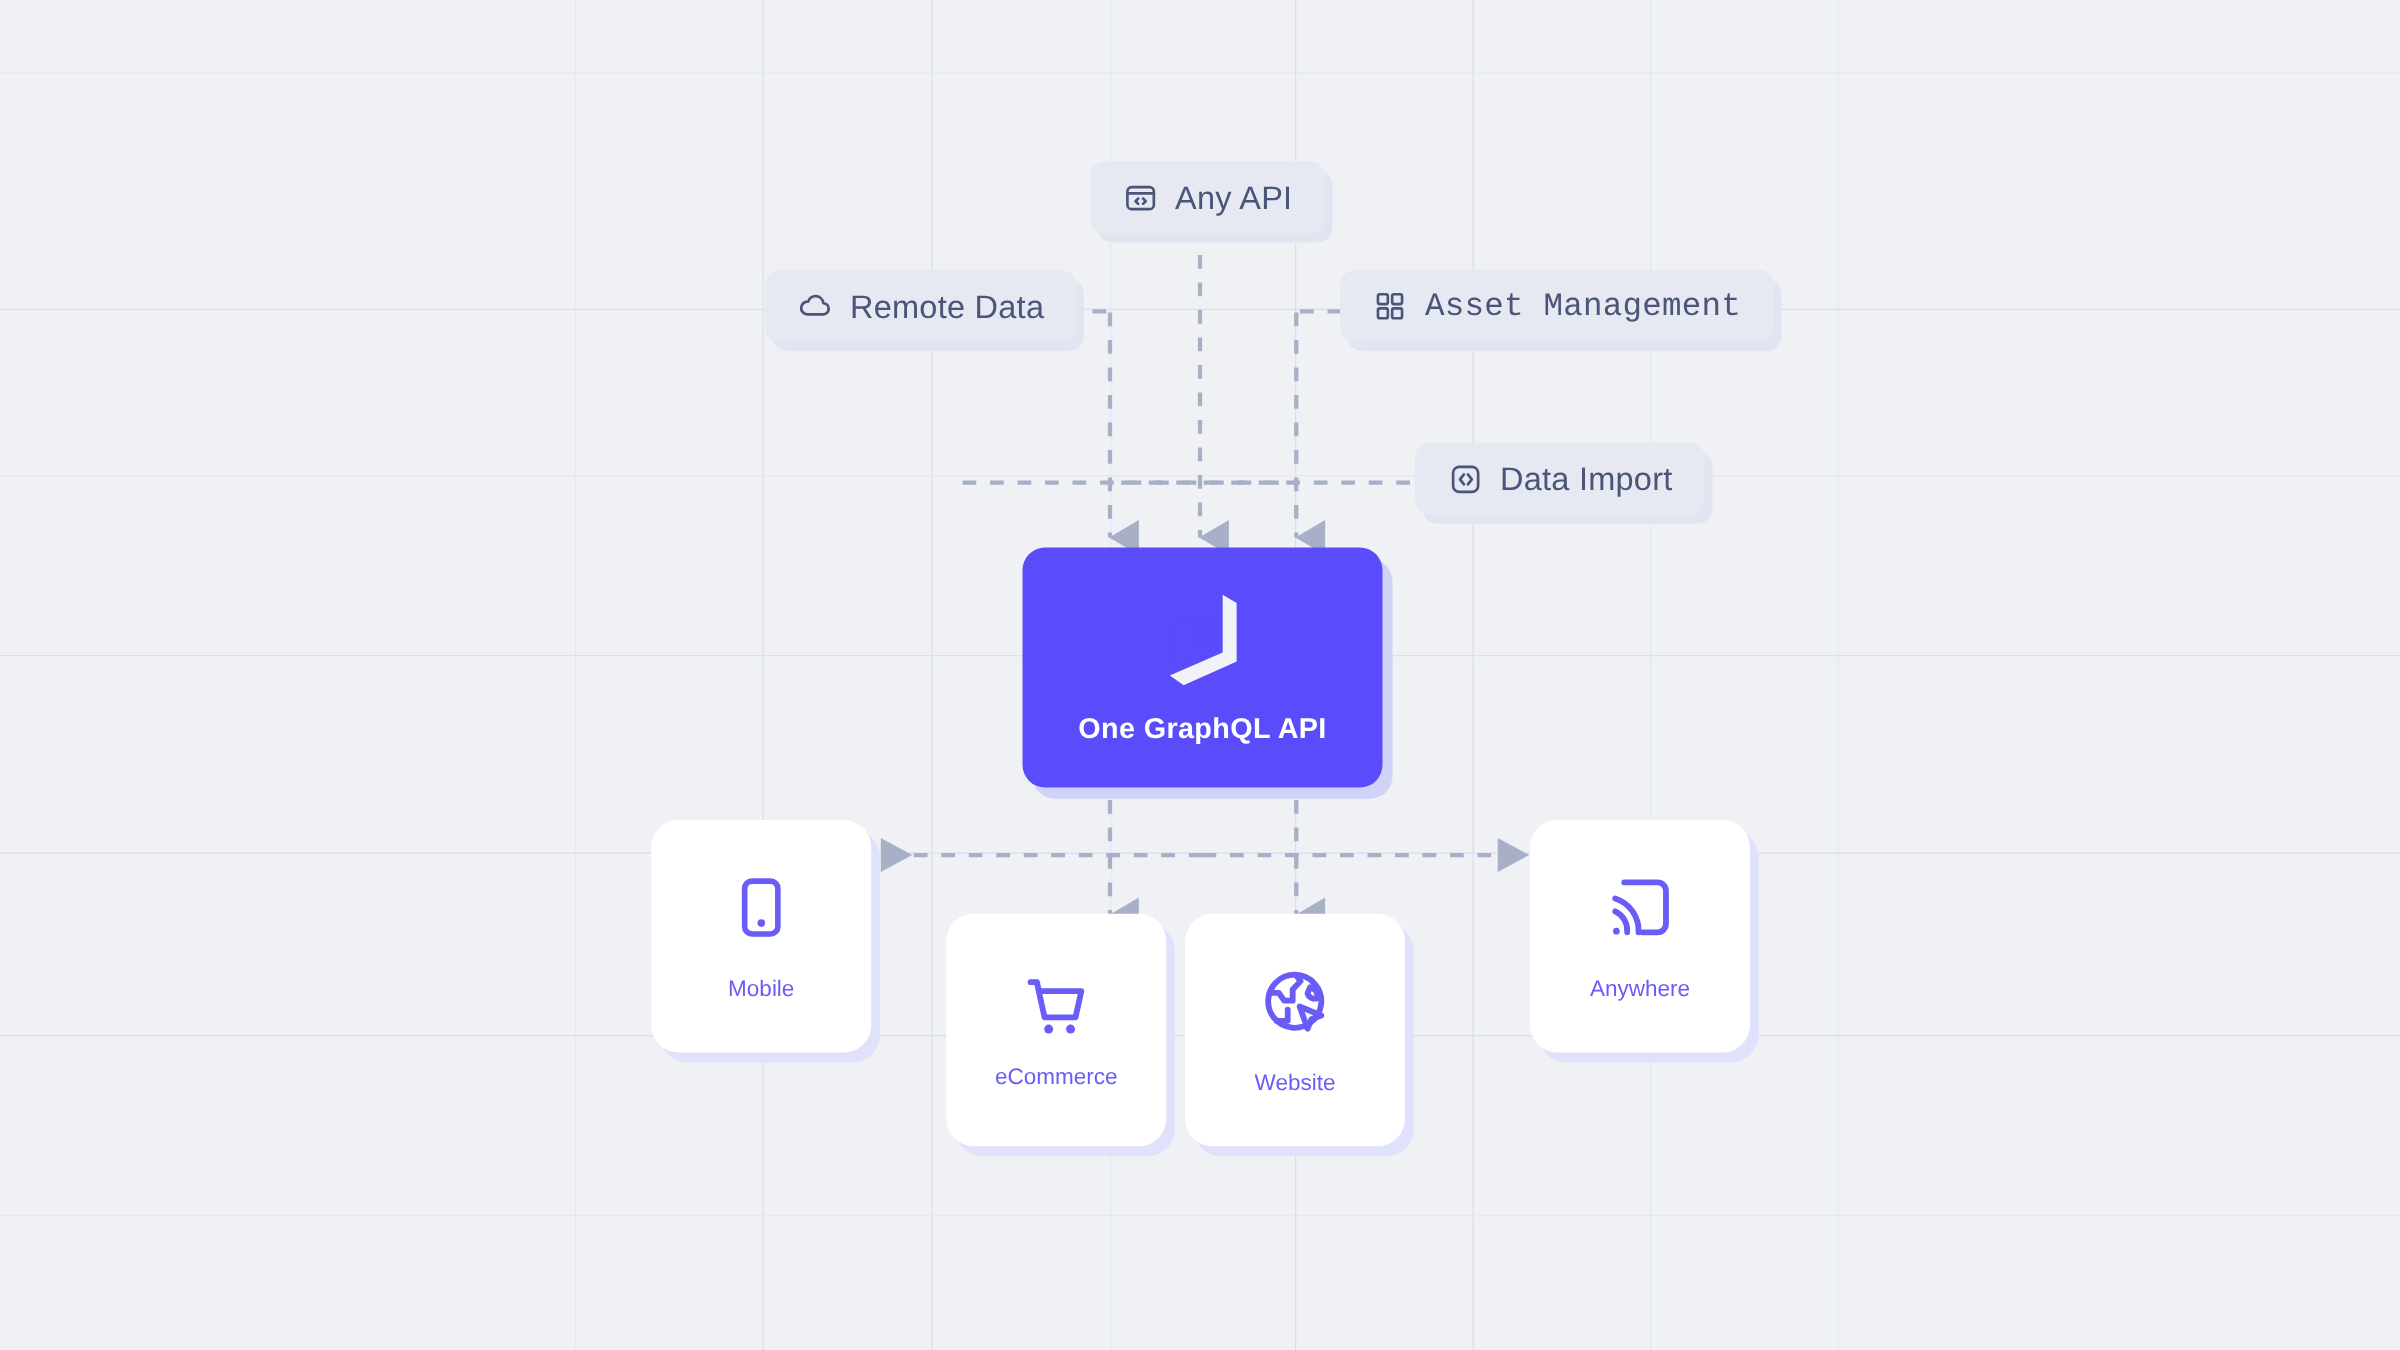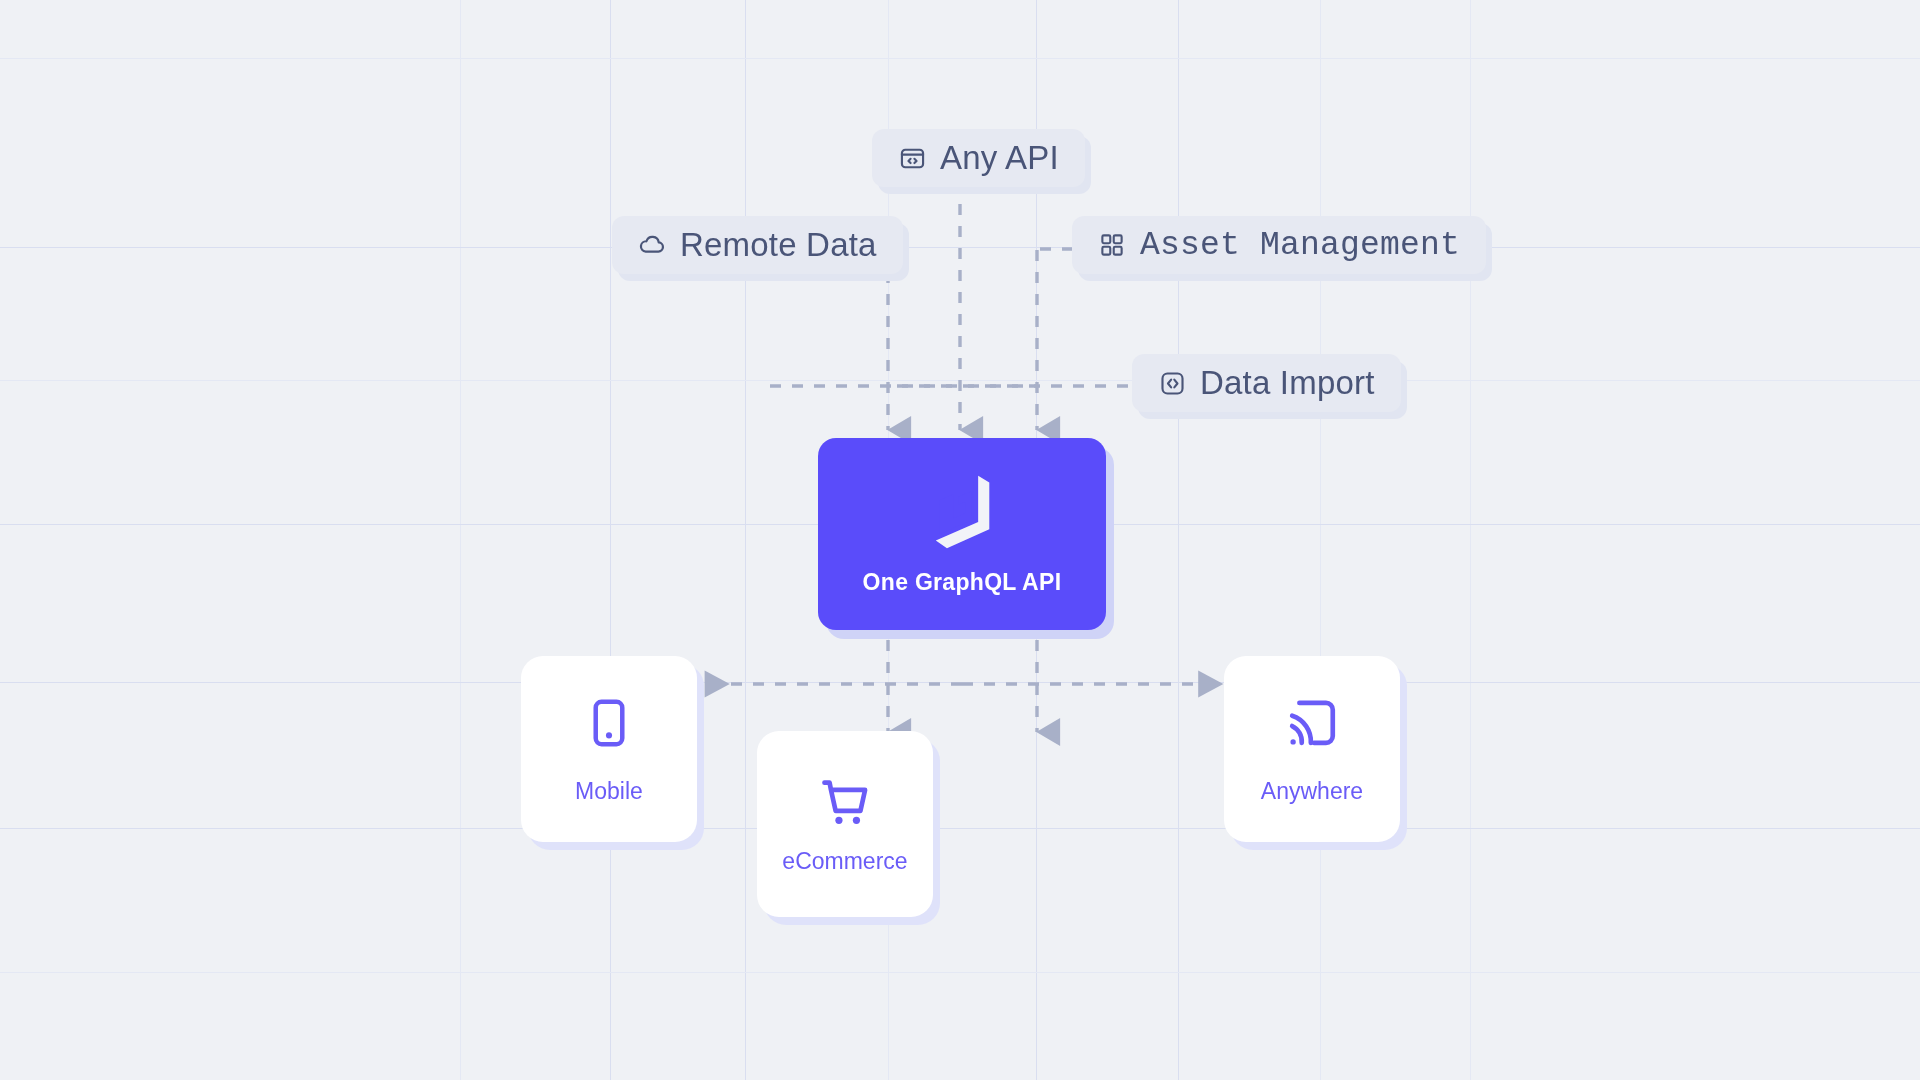--- a/index.html
+++ b/index.html
@@ -58,21 +58,21 @@
     gap: 14px;
     height: 58px;
     padding: 0 26px;
     border-radius: 12px;
     background: #e6e9f2;
     box-shadow: 6px 7px 0 0 #e1e5f1;
     box-sizing: border-box;
     z-index: 5;
   }
   .pill .pill-label {
-    font-size: 33px;
+    font-size: 26px;
     font-weight: 400;
     color: #4a5578;
     letter-spacing: .2px;
     white-space: nowrap;
   }
   .pill .ico { display: flex; align-items: center; justify-content: center; width: 28px; height: 28px; flex: none; }
   .pill .ico svg { display: block; }
 
   
   .center-card {
@@ -111,21 +111,21 @@
     display: flex;
     flex-direction: column;
     align-items: center;
     justify-content: center;
     gap: 26px;
     z-index: 8;
   }
   .out-card .ico-big { width: 58px; height: 58px; display: flex; align-items: center; justify-content: center; }
   .out-card .ico-big svg { display: block; }
   .out-card .out-label {
-    font-size: 23px;
+    font-size: 18px;
     font-weight: 400;
     color: #6a5cf7;
     white-space: nowrap;
   }
 </style>
 </head>
 <body>
 
 <div id="stage">
 
@@ -259,20 +259,32 @@
     <span class="ico-big">
       <svg width="56" height="56" viewBox="0 0 24 24" fill="none" stroke="#6a5cf7" stroke-width="2" stroke-linecap="round" stroke-linejoin="round">
         <path d="M3.2 3.3 H5.4 L6.0 6.4 M6.0 6.4 L20.6 6.4 L18.6 15.4 H8.0 Z"></path>
         <circle cx="9.4" cy="19.4" r="1.55" fill="#6a5cf7" stroke="none"></circle>
         <circle cx="16.9" cy="19.4" r="1.55" fill="#6a5cf7" stroke="none"></circle>
       </svg>
     </span>
     <span class="out-label">eCommerce</span>
   </div>
 
+  <div class="out-card" style="left:948px; top:731px;">
+    <span class="ico-big">
+      <svg width="56" height="56" viewBox="0 0 24 24" fill="none" stroke="#6a5cf7" stroke-width="2" stroke-linecap="round" stroke-linejoin="round">
+        <path d="M20.9 13.4 A9.1 9.1 0 1 1 12 2.9 a9.1 9.1 0 0 1 8.9 10.5"></path>
+        <path d="M3.3 9.1 L6.4 9.1 L8.3 11.8 L11.2 11.8 L11.2 8.0 L13.9 5.1 L12.3 3.0"></path>
+        <path d="M5.7 18.7 L9.5 18.7 L9.5 14.9"></path>
+        <path d="M17.2 7.2 C19.2 7.8 19.9 9.3 19.6 11.0 C18.2 11.4 16.7 10.7 16.3 9.3 Z"></path>
+        <path d="M13.6 13.8 L21.0 16.9 L17.6 18.2 L16.3 21.4 Z"></path>
+      </svg>
+    </span>
+    <span class="out-label">Website</span>
+  </div>
 
   <div class="out-card" style="left:1224px; top:656px;">
     <span class="ico-big">
       <svg width="56" height="56" viewBox="0 0 24 24" fill="none" stroke="#6a5cf7" stroke-width="2" stroke-linecap="round" stroke-linejoin="round">
         <path d="M6.6 3.4 H18.0 a2.9 2.9 0 0 1 2.9 2.9 V17.6 a2.9 2.9 0 0 1 -2.9 2.9 H12.8"></path>
         <path d="M3.5 8.9 a11.6 11.6 0 0 1 8.0 11.6"></path>
         <path d="M3.5 13.3 a7.3 7.3 0 0 1 4.1 7.2"></path>
         <circle cx="3.9" cy="20.1" r="1.15" fill="#6a5cf7" stroke="none"></circle>
       </svg>
     </span>

